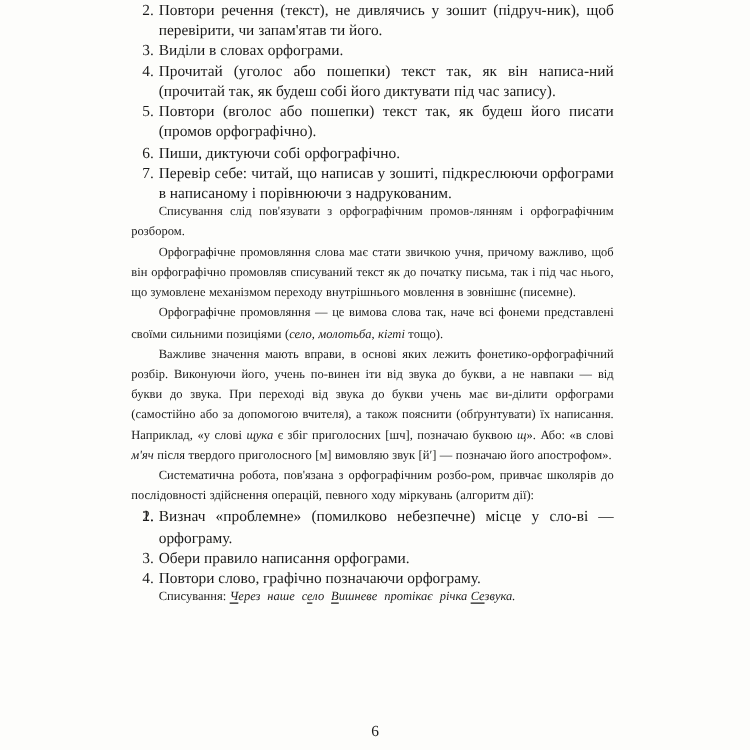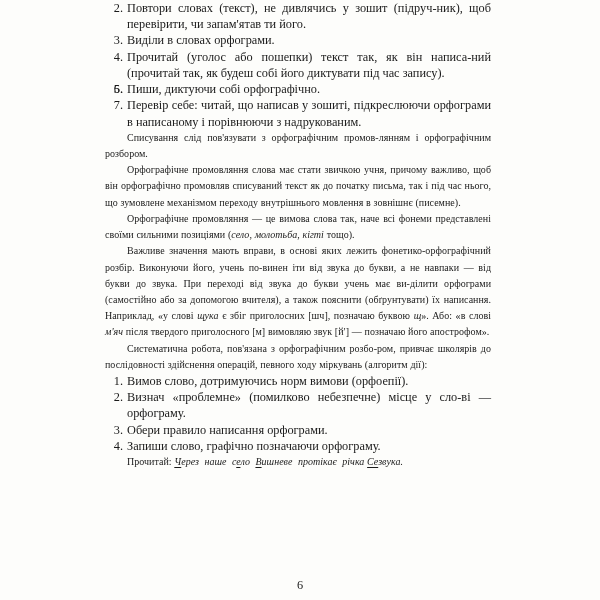--- a/index.html
+++ b/index.html
@@ -101,35 +101,36 @@
 <body>
 
 <div id="page">
 
   <div id="text-column">
 
     <div class="blk">
 
       <div class="list-item">
         <span class="num">2.</span>
-        <span class="body">Повтори словах (текст), не дивлячись у зошит (підруч-ник), щоб перевірити, чи запам'ятав ти його.</span>
+        <span class="body">Повтори речення (текст), не дивлячись у зошит (підруч-ник), щоб перевірити, чи запам'ятав ти його.</span>
       </div>
 
       <div class="list-item">
         <span class="num">3.</span>
         <span class="body lastline">Виділи в словах орфограми.</span>
       </div>
 
       <div class="list-item">
         <span class="num">4.</span>
         <span class="body">Прочитай (уголос або пошепки) текст так, як він написа-ний (прочитай так, як будеш собі його диктувати під час запису).</span>
       </div>
 
       <div class="list-item">
         <span class="num">5.</span>
+        <span class="body">Повтори (вголос або пошепки) текст так, як будеш його писати (промов орфографічно).</span>
       </div>
 
       <div class="list-item">
         <span class="num">6.</span>
         <span class="body lastline">Пиши, диктуючи собі орфографічно.</span>
       </div>
 
       <div class="list-item">
         <span class="num">7.</span>
         <span class="body">Перевір себе: читай, що написав у зошиті, підкреслюючи орфограми в написаному і порівнюючи з надрукованим.</span>
@@ -154,41 +155,40 @@
     </p>
 
     <p class="para">
       <span class="body">Систематична робота, пов'язана з орфографічним розбо-ром, привчає школярів до послідовності здійснення операцій, певного ходу міркувань (алгоритм дії):</span>
     </p>
 
     <div class="blk">
 
       <div class="list-item">
         <span class="num">1.</span>
-        <span class="body lastline">Вимов слово, дотримуючись норм вимови (орфоепії).</span>
       </div>
 
       <div class="list-item">
         <span class="num">2.</span>
         <span class="body">Визнач «проблемне» (помилково небезпечне) місце у сло-ві — орфограму.</span>
       </div>
 
       <div class="list-item">
         <span class="num">3.</span>
         <span class="body lastline">Обери правило написання орфограми.</span>
       </div>
 
       <div class="list-item">
         <span class="num">4.</span>
-        <span class="body lastline">Запиши слово, графічно позначаючи орфограму.</span>
+        <span class="body lastline">Повтори слово, графічно позначаючи орфограму.</span>
       </div>
 
     </div>
 
     <p class="para">
-      <span>Прочитай: </span><span class="example"><span class="uline">Ч</span><span>ерез</span>&nbsp; <span>наше</span>&nbsp; <span>с</span><span class="uline">е</span><span>ло</span>&nbsp; <span class="uline">В</span><span>ишневе</span>&nbsp; <span>протікає</span>&nbsp; <span>річка</span> <span class="uline">Се</span><span>звука</span><span>.</span></span>
+      <span>Списування: </span><span class="example"><span class="uline">Ч</span><span>ерез</span>&nbsp; <span>наше</span>&nbsp; <span>с</span><span class="uline">е</span><span>ло</span>&nbsp; <span class="uline">В</span><span>ишневе</span>&nbsp; <span>протікає</span>&nbsp; <span>річка</span> <span class="uline">Се</span><span>звука</span><span>.</span></span>
     </p>
 
   </div>
 
   <div id="page-number">6</div>
 
 </div>
 
 </body></html>

